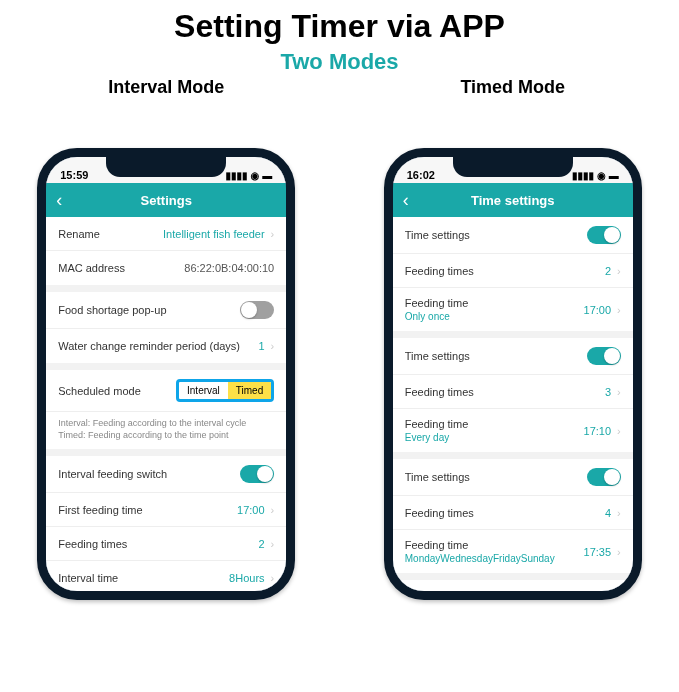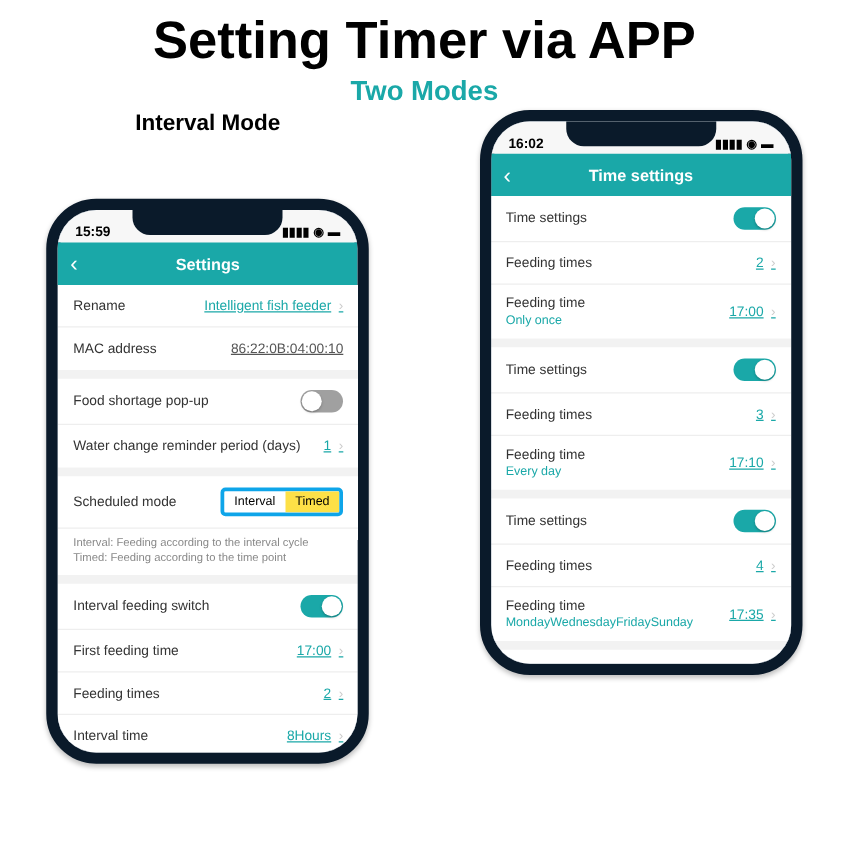--- a/index.html
+++ b/index.html
@@ -1,17 +1,17 @@
 <!DOCTYPE html>
 <html><head>
 <meta charset="utf-8">
 <style>
   * { box-sizing: border-box; margin: 0; padding: 0; }
   body { font-family: -apple-system, Helvetica, Arial, sans-serif; background: #fff; width: 679px; height: 692px; overflow: hidden; }
-  .page-title { font-size: 42px; font-weight: bold; text-align: center; margin-top: 8px; color: #000; }
+  .page-title { font-size: 32px; font-weight: bold; text-align: center; margin-top: 8px; color: #000; }
   .page-subtitle { font-size: 22px; font-weight: bold; text-align: center; color: #1aa8a8; margin-top: 4px; }
   .phones { display: flex; justify-content: space-around; margin-top: 2px; padding: 0 28px; gap: 70px; }
   .mode-col { display: flex; flex-direction: column; align-items: center; gap: 44px; }
   .mode-label { font-size: 18px; font-weight: bold; margin-bottom: 6px; color: #000; }
   .phone-frame {
     width: 258px; height: 452px; border: 9px solid #0a1a2a; border-radius: 40px;
     background: #f5f5f5; position: relative; overflow: hidden;
     box-shadow: inset 0 0 0 2px #2a4a6a, 0 2px 4px rgba(0,0,0,.25);
   }
   .notch {
@@ -31,21 +31,21 @@
   .back-chevron { position: absolute; left: 10px; font-size: 18px; font-weight: 300; }
   .app-title { font-size: 13px; font-weight: bold; }
   .screen { background: #f2f2f2; height: calc(100% - 60px); overflow-y: auto; font-size: 11px; }
   .card { background: #fff; margin-bottom: 7px; }
   .row {
     display: flex; align-items: center; justify-content: space-between;
     padding: 9px 12px; border-bottom: 1px solid #eee; min-height: 34px;
   }
   .row:last-child { border-bottom: none; }
   .row-label { color: #333; font-size: 11px; }
-  .row-val { color: #1aa8a8; font-size: 11px; display: flex; align-items: flex-end; gap: 4px; text-decoration: underline; }
+  .row-val { color: #1aa8a8; font-size: 11px; display: flex; align-items: flex-end; gap: 4px; }
   .row-val.gray { color: #555; }
   .chev { color: #ccc; font-size: 11px; margin-left: 2px; }
   .toggle { width: 34px; height: 18px; border-radius: 9px; position: relative; }
   .toggle.off { background: #a0a0a0; }
   .toggle.on { background: #1aa8a8; }
   .toggle .knob { position: absolute; top: 1px; width: 16px; height: 16px; border-radius: 50%; background: #fff; box-shadow: 0 1px 2px rgba(0,0,0,.25); }
   .toggle.off .knob { left: 1px; }
   .toggle.on .knob { right: 1px; }
   .seg { display: flex; border: 3px solid #0ea5e9; border-radius: 4px; overflow: hidden; font-size: 10px; }
   .seg span { padding: 3px 8px; }
@@ -152,20 +152,21 @@
           </div>
         </div>
         <div class="card">
           <div class="remove">Remove Device</div>
         </div>
       </div>
     </div>
   </div>
 
   <div class="mode-col">
+    <div class="mode-label">Timed Mode</div>
     <div class="phone-frame">
       <div class="notch"></div>
       <div class="status-bar">
         <span>16:02</span>
         <span class="status-icons">
           <span class="bar-signal">▮▮▮▮</span>
           <span class="bar-wifi">◉</span>
           <span class="bar-bat">▬</span>
         </span>
       </div>

